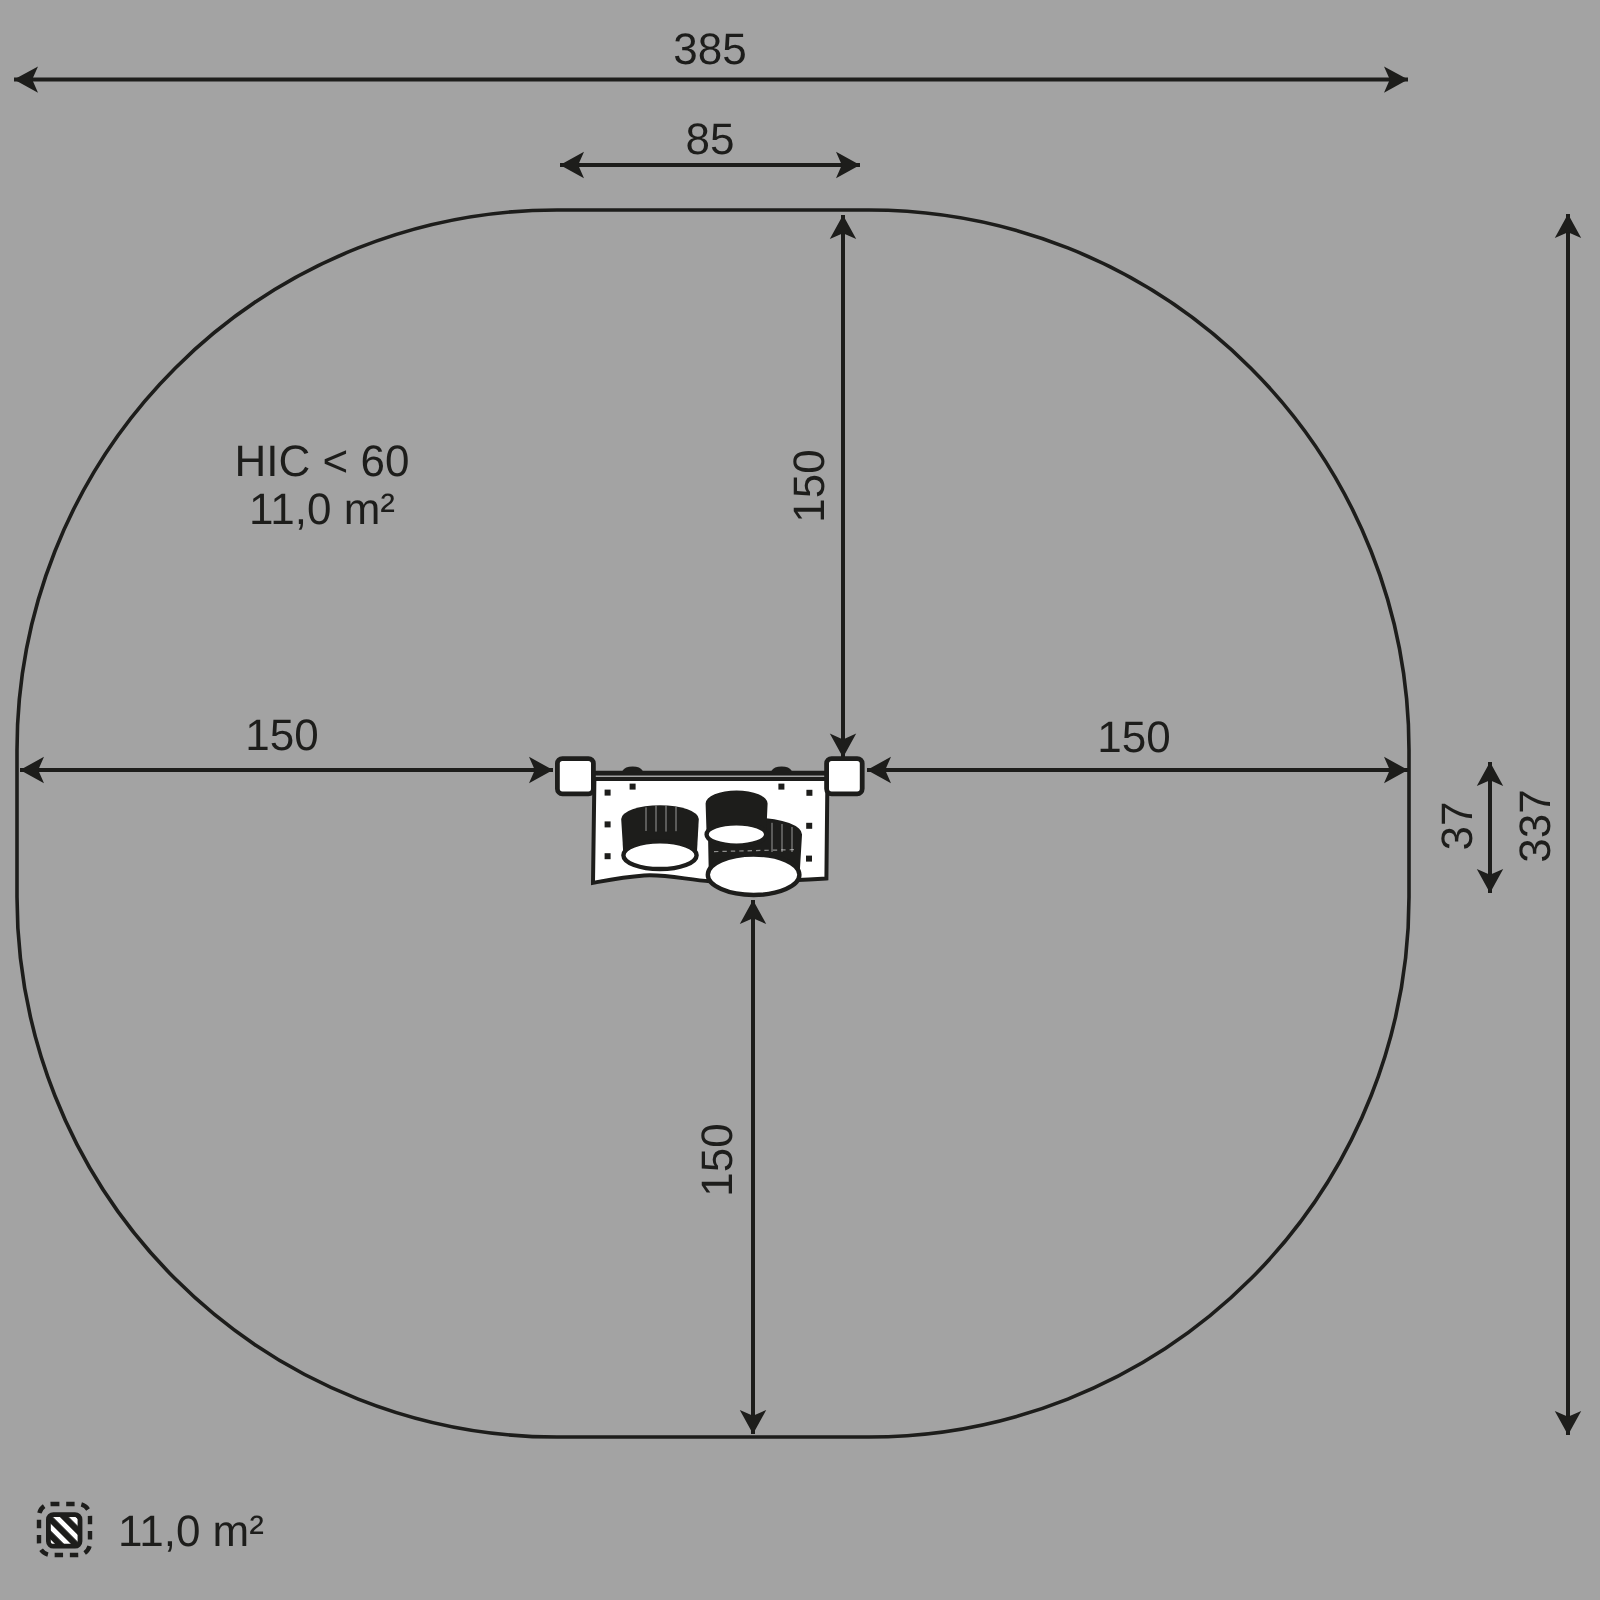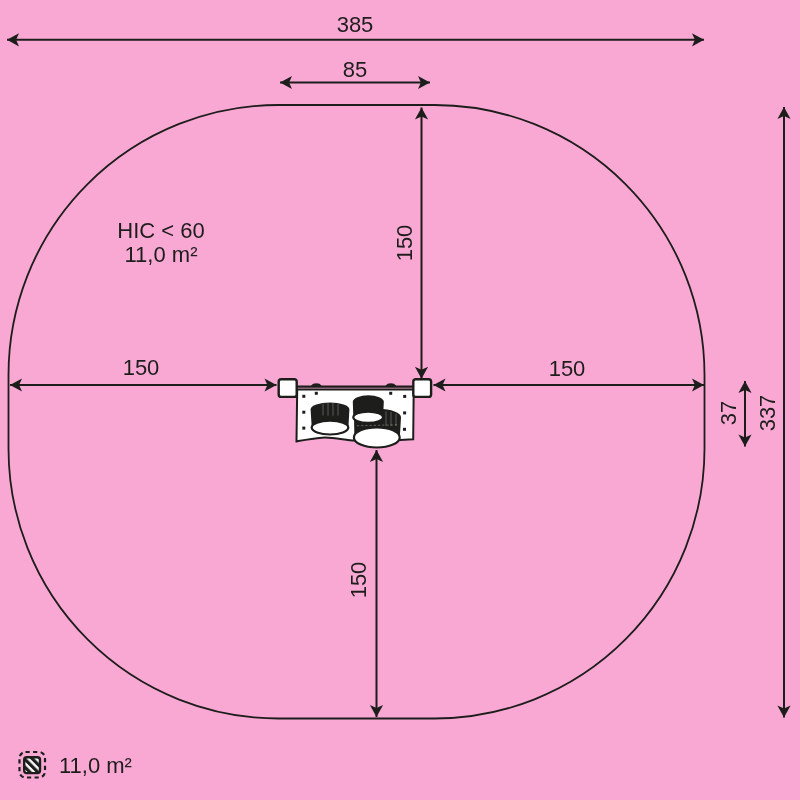--- a/index.html
+++ b/index.html
@@ -1,16 +1,16 @@
 <!DOCTYPE html>
 <html><head>
 <meta charset="utf-8">
 <style>
   html,body{margin:0;padding:0;background:#ffffff;}
-  .wrap{width:800px;height:800px;position:relative;background:#f9a8d4;}
+  .wrap{width:800px;height:800px;position:relative;background:#a3a3a3;}
   text{font-family:"Liberation Sans",sans-serif;fill:#1d1d1b;}
 </style>
 </head>
 <body>
 <div class="wrap">
 <svg width="800" height="800" viewBox="0 0 800 800">
   <defs>
     <marker id="arr" markerUnits="userSpaceOnUse" markerWidth="16" markerHeight="15" refX="12" refY="0" orient="auto-start-reverse" viewBox="-2 -7.5 16 15">
       <path d="M12,0 L0,6.6 L2.9,0 L0,-6.6 Z" fill="#1d1d1b"></path>
     </marker>

